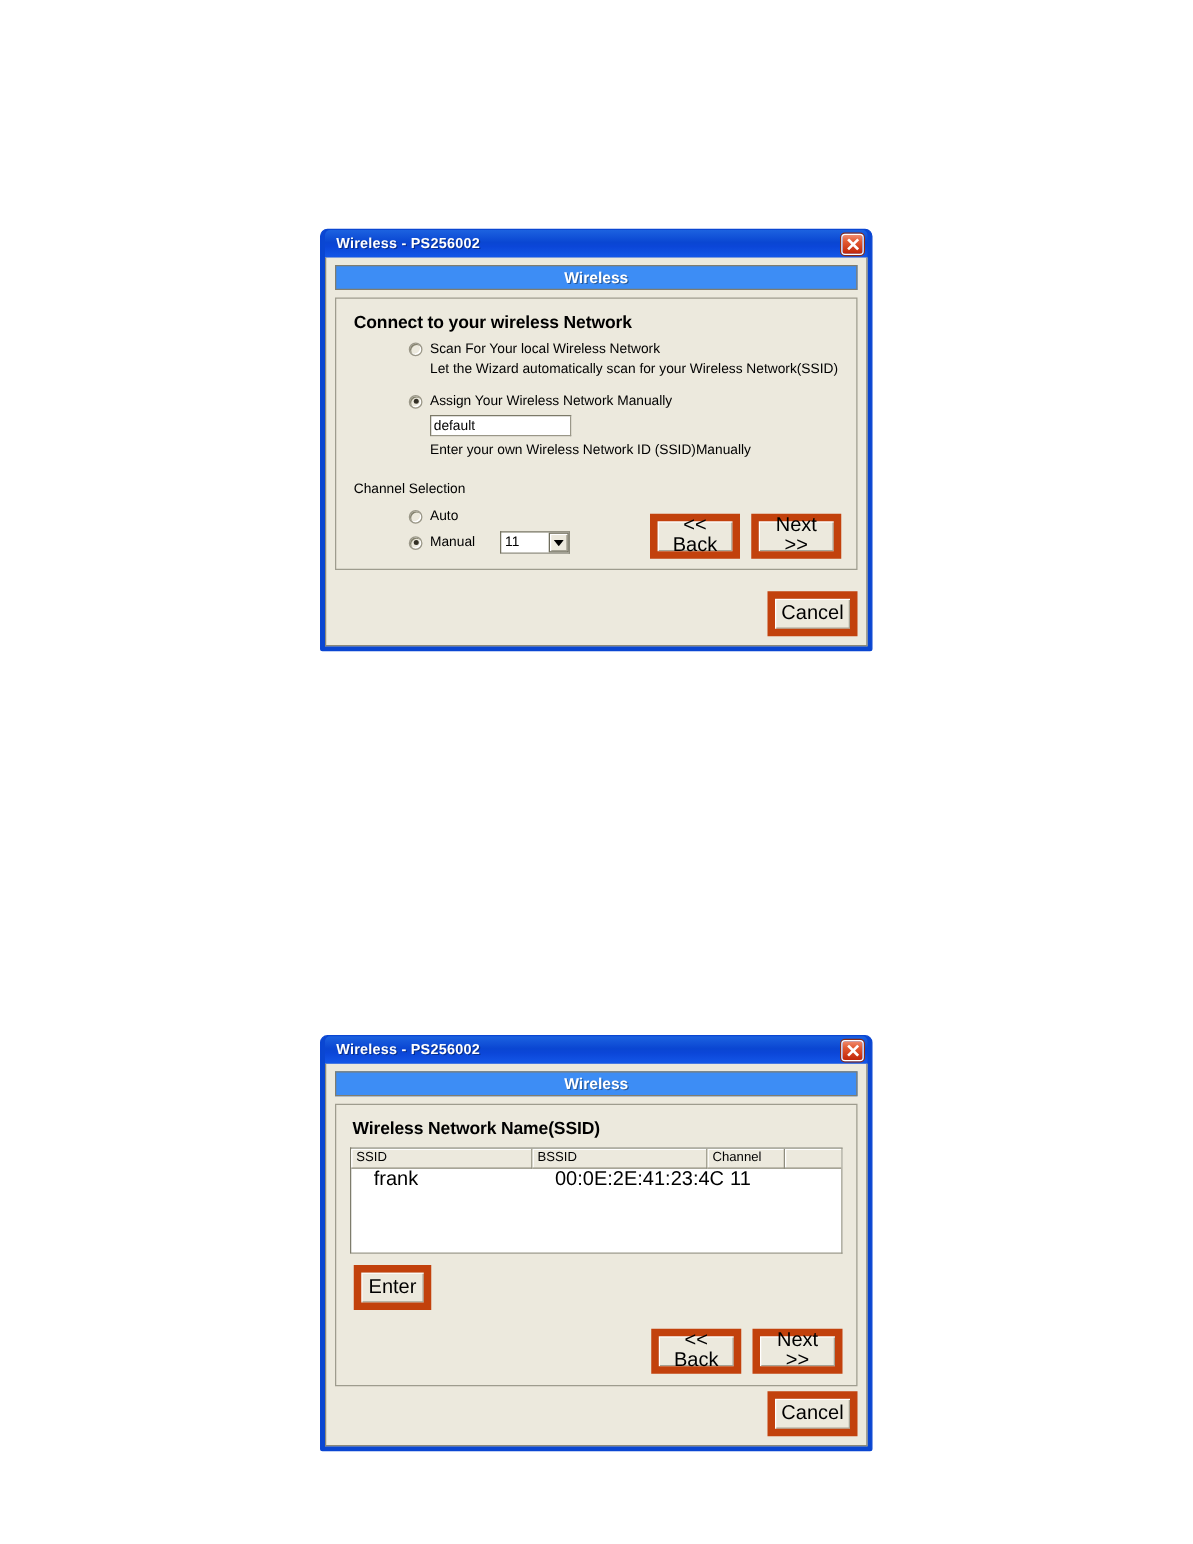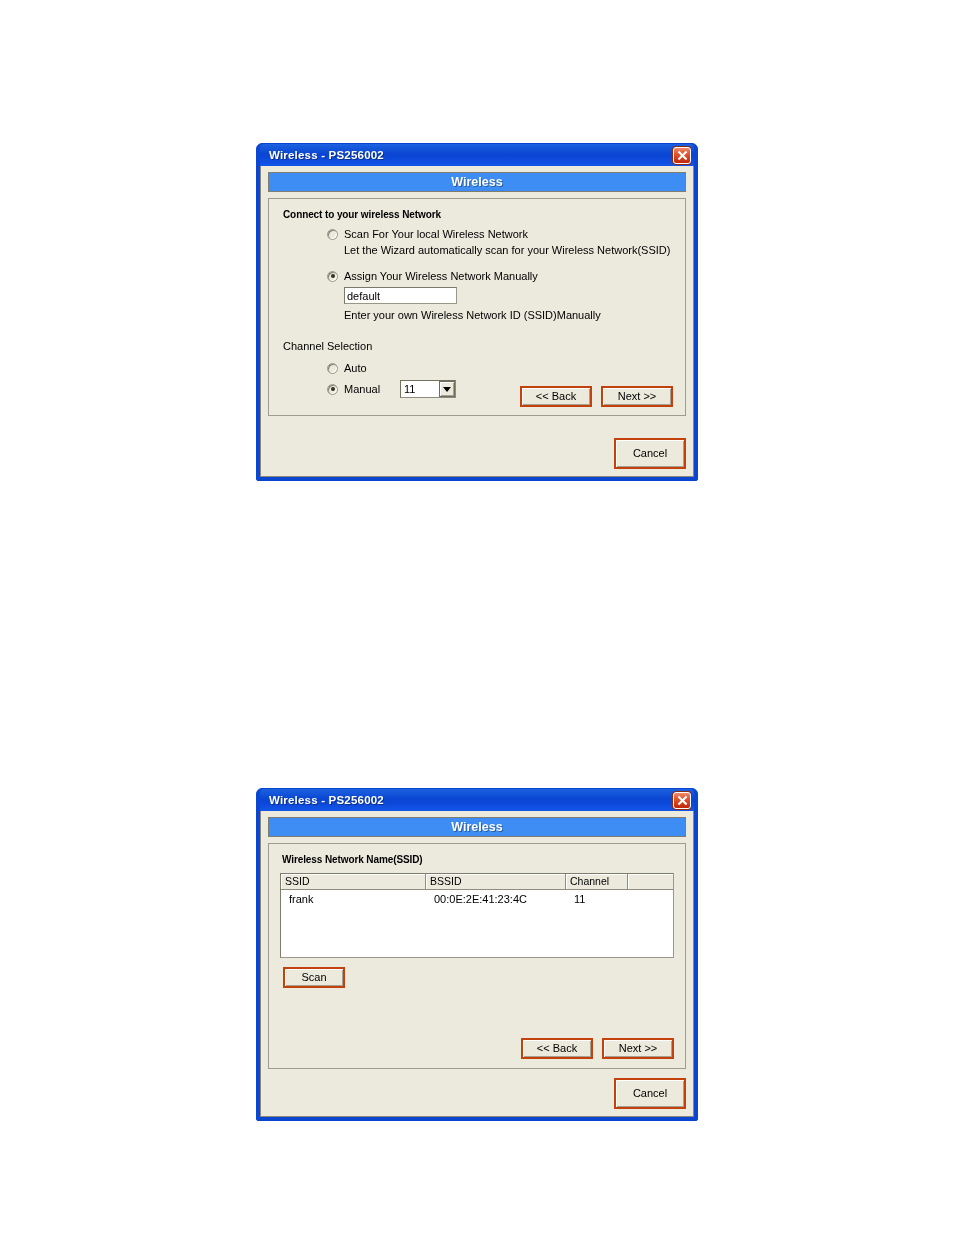--- a/index.html
+++ b/index.html
@@ -16,20 +16,21 @@
   }
 
   
   .window {
     position: absolute;
     background: #0a46d2;
     border: 1px solid #0a46d2;
     border-radius: 6px 6px 2px 2px;
     box-sizing: border-box;
     padding: 0 3px 3px 3px;
+    margin-top: 40px;
   }
   .win1 { left: 256px; top: 143px; width: 442px; height: 338px; }
   .win2 { left: 256px; top: 788px; width: 442px; height: 333px; }
 
   .titlebar {
     height: 22px;
     display: flex;
     align-items: center;
     justify-content: space-between;
     background: linear-gradient(to bottom, #1c62e0 0%, #0a46d2 45%, #0b46d8 60%, #1457e8 100%);
@@ -89,21 +90,21 @@
     margin-top: 6px;
     border: 1px solid #9e9c8e;
     background: #ece9dd;
     box-sizing: border-box;
     position: relative;
   }
   .panel-1 { height: 218px; padding: 9px 12px 0 12px; }
   .panel-2 { height: 226px; padding: 9px 11px 0 11px; }
 
   .section-head {
-    font-size: 10px;
+    font-size: 14px;
     font-weight: bold;
     color: #000000;
     letter-spacing: -.1px;
     margin: 1px 0 8px 2px;
   }
 
   
   .radio-row {
     display: flex;
     align-items: center;
@@ -160,29 +161,29 @@
   .group-label {
     font-size: 11px;
     color: #000;
     margin-top: 19px;
     margin-left: 2px;
   }
 
   
   .btn {
     background: #ece9dd;
-    border: 2px solid #c2410c;
+    border: 6px solid #c2410c;
     box-shadow: inset 1px 1px 0 #ffffff, inset -1px -1px 0 #a5a294;
     font-family: "Liberation Sans", sans-serif;
-    font-size: 11px;
+    font-size: 16px;
     color: #000;
     text-align: center;
     box-sizing: border-box;
     cursor: pointer;
-    padding: 0;
+    padding: 12px;
     line-height: 1;
     display: flex;
     align-items: center;
     justify-content: center;
   }
   .btn-nav { width: 72px; height: 21px; }
   .btn-cancel { width: 72px; height: 31px; }
 
   
   .combo {
@@ -253,23 +254,23 @@
     overflow: hidden;
     white-space: nowrap;
   }
   .th.c1 { width: 145px; }
   .th.c2 { width: 140px; }
   .th.c3 { width: 62px; }
   .th.c4 { flex: 1; border-right: none; }
 
   .trow { display: flex; height: 17px; align-items: center; }
   .td {
-    font-size: 11px;
-    color: #000;
-    padding-left: 8px;
+    font-size: 16px;
+    color: #000;
+    padding-left: 18px;
     box-sizing: border-box;
     white-space: nowrap;
     line-height: 16px;
   }
   .td.c1 { width: 145px; }
   .td.c2 { width: 140px; }
   .td.c3 { width: 62px; }
   .td.c4 { flex: 1; }
 
   
@@ -403,21 +404,21 @@
         </div>
         <div class="trow">
           <div class="td c1">frank</div>
           <div class="td c2">00:0E:2E:41:23:4C</div>
           <div class="td c3">11</div>
           <div class="td c4"></div>
         </div>
       </div>
 
       <div class="scan-row">
-        <button class="btn btn-scan">Scan</button>
+        <button class="btn btn-scan">Enter</button>
       </div>
 
       <div class="nav-row">
         <button class="btn btn-nav">&lt;&lt; Back</button>
         <button class="btn btn-nav">Next &gt;&gt;</button>
       </div>
 
     </div>
 
     <div class="cancel-strip">

